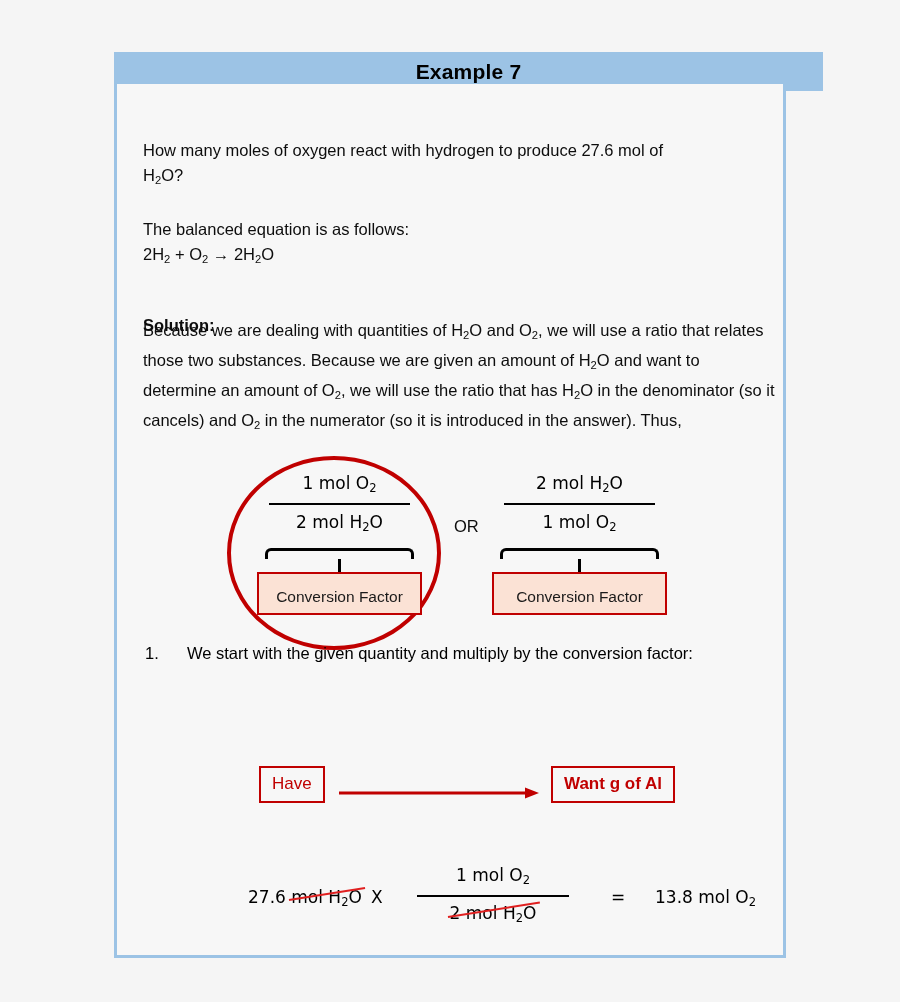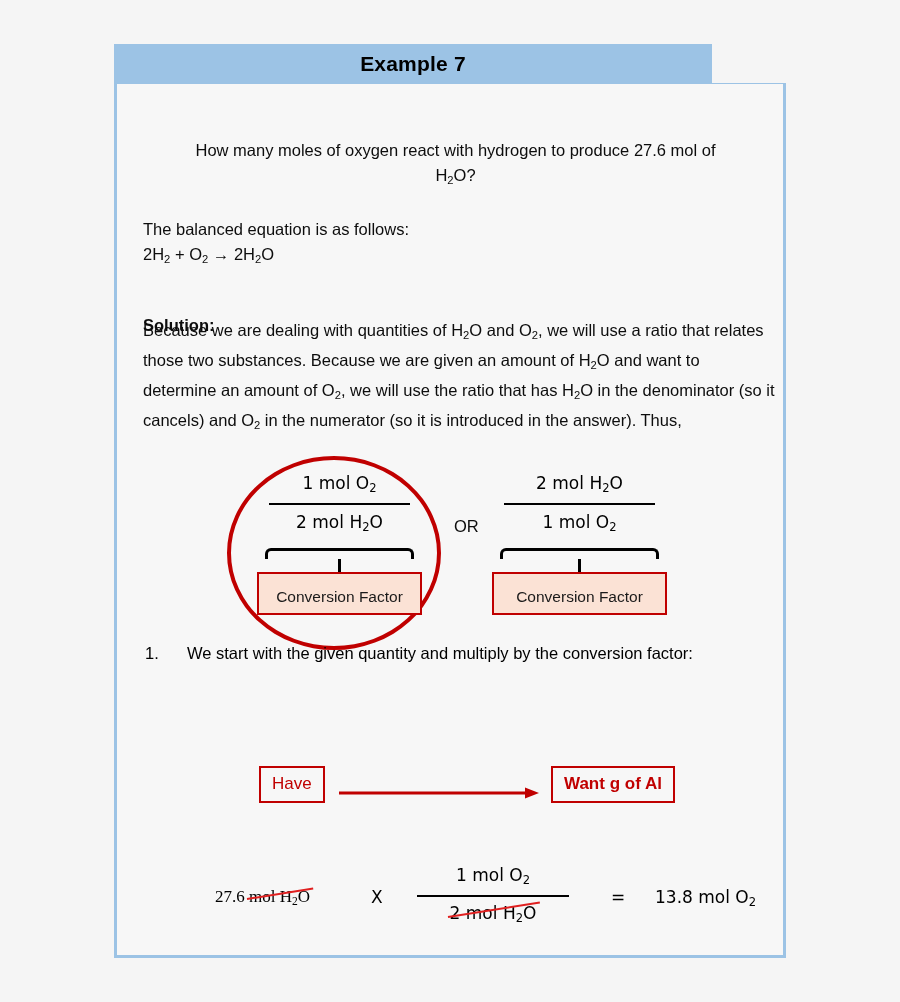--- a/index.html
+++ b/index.html
@@ -21,22 +21,22 @@
     position: absolute;
     left: 114px;
     top: 44px;
     width: 672px;
     height: 914px;
     box-sizing: border-box;
   }
   #card-header {
     position: absolute;
     left: 0;
-    top: 0;
-    width: 598px;
+    top: 8px;
+    width: 709px;
     height: 39px;
     background: #9cc3e5;
     display: flex;
     align-items: center;
     justify-content: center;
   }
   #card-title {
     font-size: 21px;
     font-weight: bold;
     letter-spacing: 0.2px;
@@ -55,21 +55,21 @@
   }
 
   
   .para {
     position: absolute;
     font-size: 16.5px;
     line-height: 25px;
     color: #0d0d0d;
     white-space: pre-wrap;
   }
-  #q-text   { left: 26px; top: 54px;  width: 625px; text-align: center; }
+  #q-text   { left: 26px; top: 54px;  width: 625px; }
   #bal-lead { left: 26px; top: 133px; width: 625px; }
   #bal-eq   { left: 26px; top: 158px; width: 625px; }
   #sol-label{ left: 26px; top: 209px; font-weight: bold; margin-top: 20px; }
   #sol-text { left: 26px; top: 234px; width: 632px; }
 
   sub { font-size: 0.68em; vertical-align: -0.28em; }
 
   
   #step-1 {
     position: absolute;
@@ -211,24 +211,23 @@
     position: absolute;
     left: 0;
     top: 770px;
     width: 672px;
     height: 80px;
     font-size: 17px;
     font-family: "DejaVu Sans", sans-serif;
   }
   #given-qty {
     position: absolute;
-    left: 98px;
+    left: 131px;
     top: 33px;
     white-space: nowrap;
-    font-family: Liberation Serif, serif;
   }
   #times-sign {
     position: absolute;
     left: 254px;
     top: 33px;
   }
   #calc-fraction {
     position: absolute;
     left: 290px;
     top: 8px;

